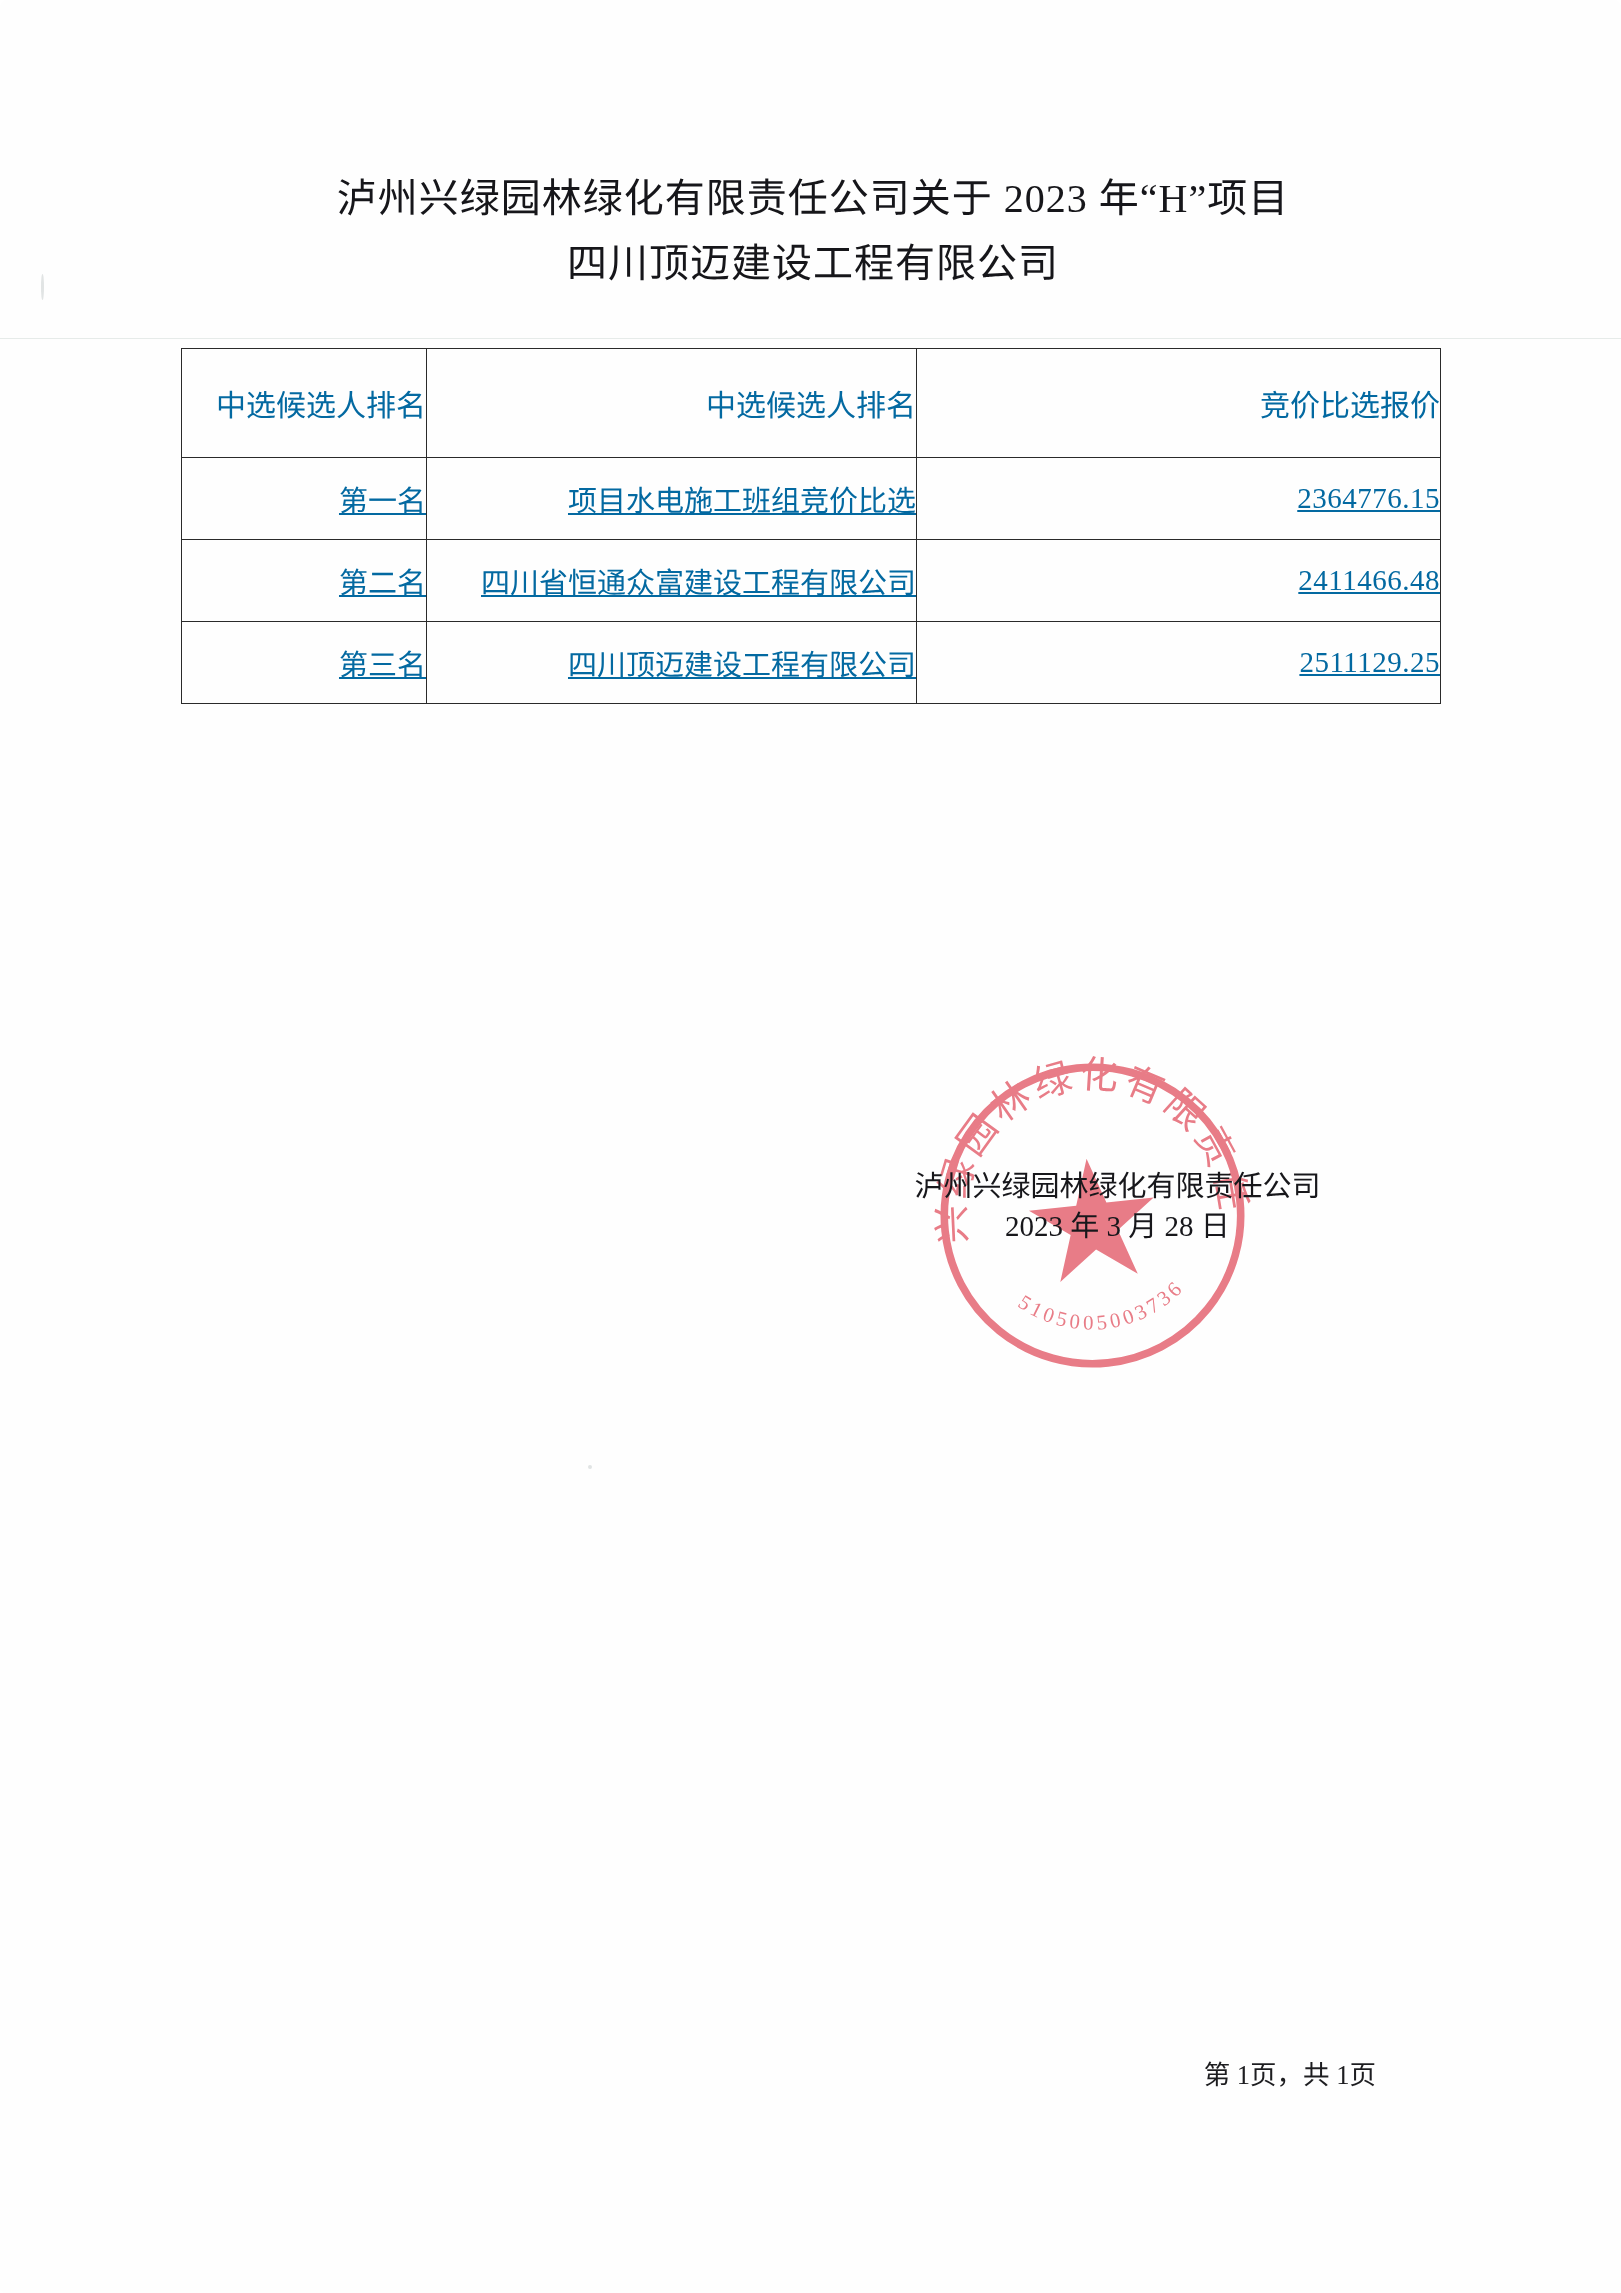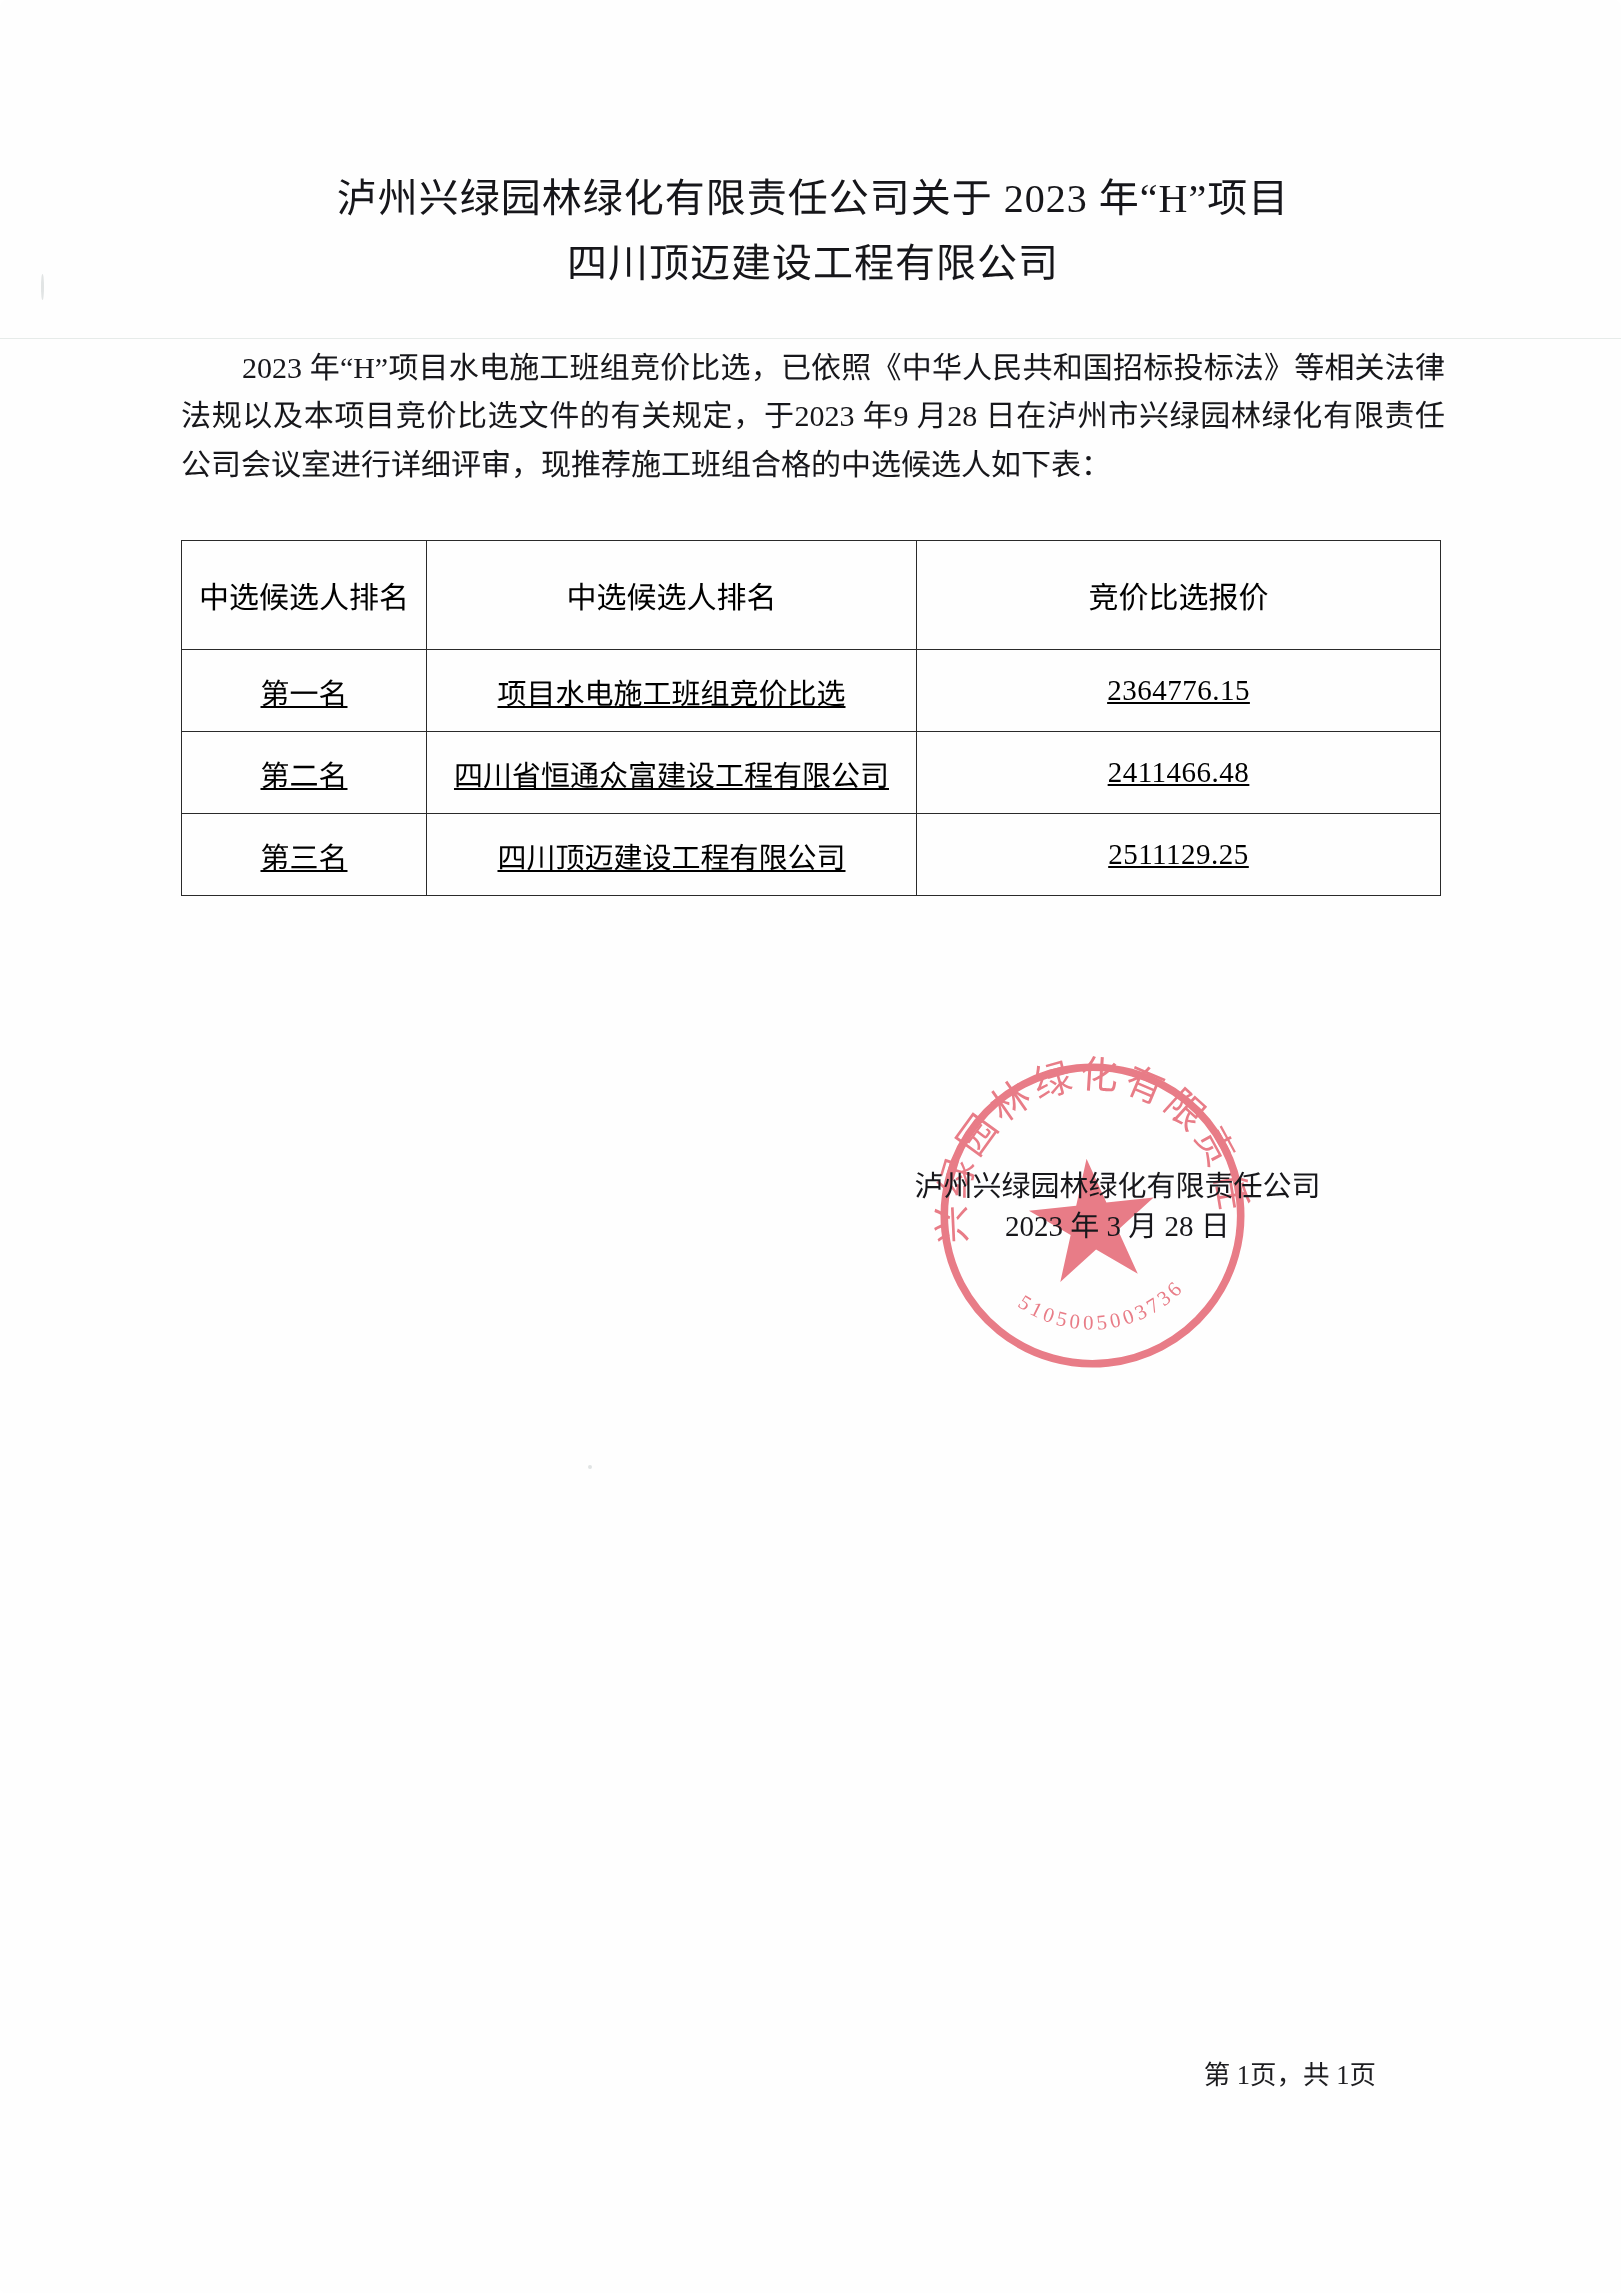--- a/index.html
+++ b/index.html
@@ -71,24 +71,24 @@
   }
 
   table.ranking {
     margin-top: 51px;
     width: 1259px;
     border-collapse: collapse;
     table-layout: fixed;
   }
   table.ranking td, table.ranking th {
     border: 1.5px solid #2a2a2a;
-    text-align: center;
+    text-align: right;
     font-weight: 400;
     font-size: 29px;
-    color: #000000;
+    color: #0369a1;
     padding: 0;
   }
   table.ranking thead th {
     height: 108px;
     font-size: 30px;
   }
   table.ranking tbody td {
     height: 81px;
     text-decoration: underline;
   }
@@ -143,21 +143,20 @@
   <div class="scan-speck" style="left:41px; top:274px; width:2.9px; height:25.5px;"></div>
   <div class="scan-speck" style="left:588px; top:1465px; width:3.9px; height:3.9px;"></div>
 
   <div class="doc-body">
 
     <div class="doc-title">
       <span class="line">泸州兴绿园林绿化有限责任公司关于 2023 年“H”项目</span>
       <span class="line">四川顶迈建设工程有限公司</span>
     </div>
 
-    <p class="para"><span class="indent"></span><span>2023 年“H”项目水电施工班组竞价比选，已依照《中华人民共和国招标投标法》等相关法律法规以及本项目竞价比选文件的有关规定，于2023 年9 月28 日在泸州市兴绿园林绿化有限责任公司会议室进行详细评审，现推荐施工班组合格的中选候选人如下表：</span></p>
 
     <table class="ranking">
       <colgroup>
         <col class="col-rank">
         <col class="col-name">
         <col class="col-price">
       </colgroup>
       <thead>
         <tr>
           <th>中选候选人排名</th>

